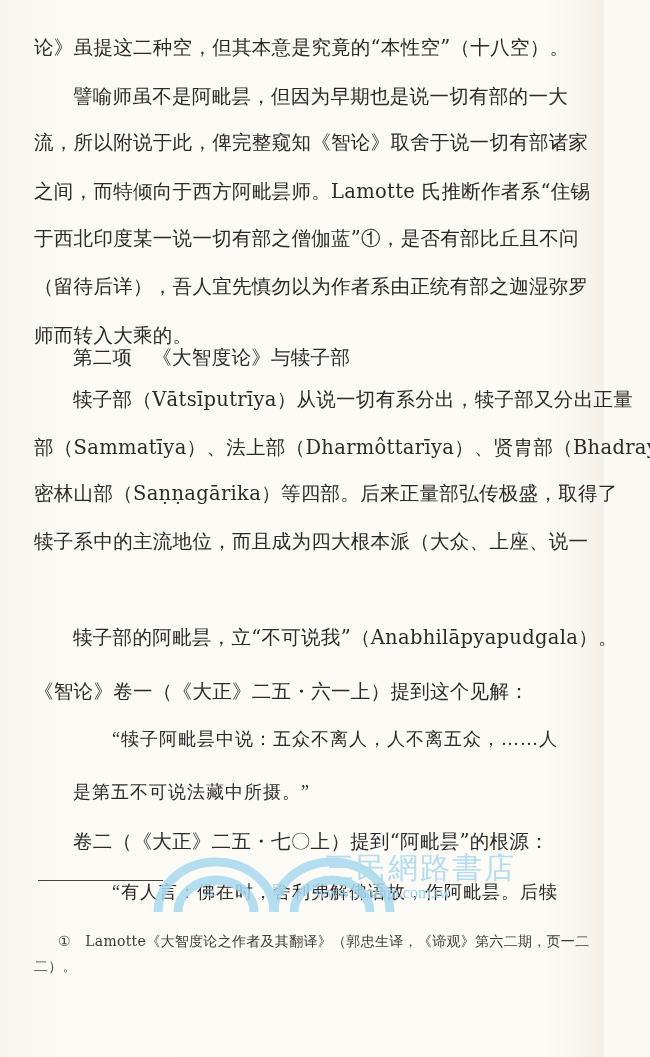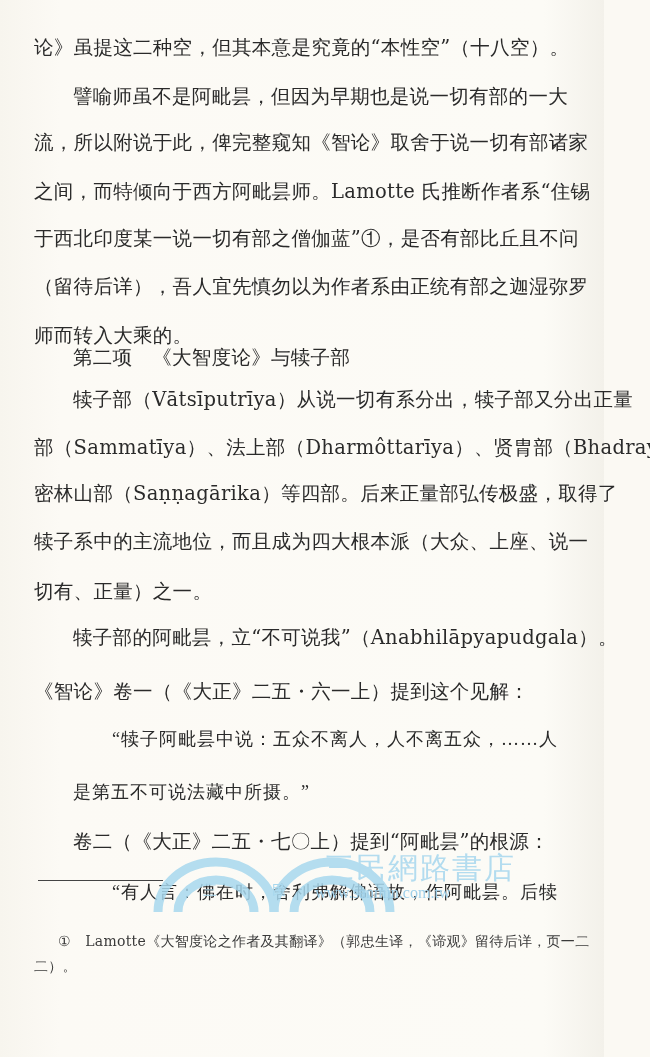--- a/index.html
+++ b/index.html
@@ -35,21 +35,20 @@
   <div class="line" style="top:227px">于西北印度某一说一切有部之僧伽蓝”①，是否有部比丘且不问</div>
   <div class="line" style="top:324px">师而转入大乘的。</div>
   <div class="line" style="top:275px">（留待后详），吾人宜先慎勿以为作者系由正统有部之迦湿弥罗</div>
 
   <div class="line heading" style="top:330px">第二项　《大智度论》与犊子部</div>
 
   <div class="line indent" style="top:388px">犊子部（Vātsīputrīya）从说一切有系分出，犊子部又分出正量</div>
   <div class="line" style="top:436px">部（Sammatīya）、法上部（Dharmôttarīya）、贤胄部（Bhadrayānīya）、</div>
   <div class="line" style="top:482px">密林山部（Saṇṇagārika）等四部。后来正量部弘传极盛，取得了</div>
   <div class="line" style="top:530px">犊子系中的主流地位，而且成为四大根本派（大众、上座、说一</div>
-  <div class="line" style="top:580px">切有、正量）之一。</div>
   <div class="line indent" style="top:626px">犊子部的阿毗昙，立“不可说我”（Anabhilāpyapudgala）。</div>
   <div class="line" style="top:680px">《智论》卷一（《大正》二五・六一上）提到这个见解：</div>
 
   <div class="line quote" style="left:112px; top:727px">“犊子阿毗昙中说：五众不离人，人不离五众，……人</div>
   <div class="line quote" style="left:73px; top:780px">是第五不可说法藏中所摄。”</div>
 
   <div class="line indent" style="top:830px">卷二（《大正》二五・七〇上）提到“阿毗昙”的根源：</div>
 
   <div class="line quote" style="left:112px; top:880px">“有人言：佛在时，舍利弗解佛语故，作阿毗昙。后犊</div>
 
@@ -61,15 +60,15 @@
       <path d="M144 60 A38 32 0 0 1 220 60"></path>
     </g>
   </svg>
   <div class="wm-c1">三</div>
   <div class="wm-c2">民</div>
   <div class="wm-title">三民網路書店</div>
   <div class="wm-url">www.sanmin.com.tw</div>
 
   <div class="rule"></div>
 
-  <div class="line fn" style="left:58px; top:932px">①　Lamotte《大智度论之作者及其翻译》（郭忠生译，《谛观》留待后详，页一二</div>
+  <div class="line fn" style="left:58px; top:932px">①　Lamotte《大智度论之作者及其翻译》（郭忠生译，《谛观》第六二期，页一二</div>
   <div class="line fn" style="left:34px; top:957px">二）。</div>
 </div>
 
 </body></html>

